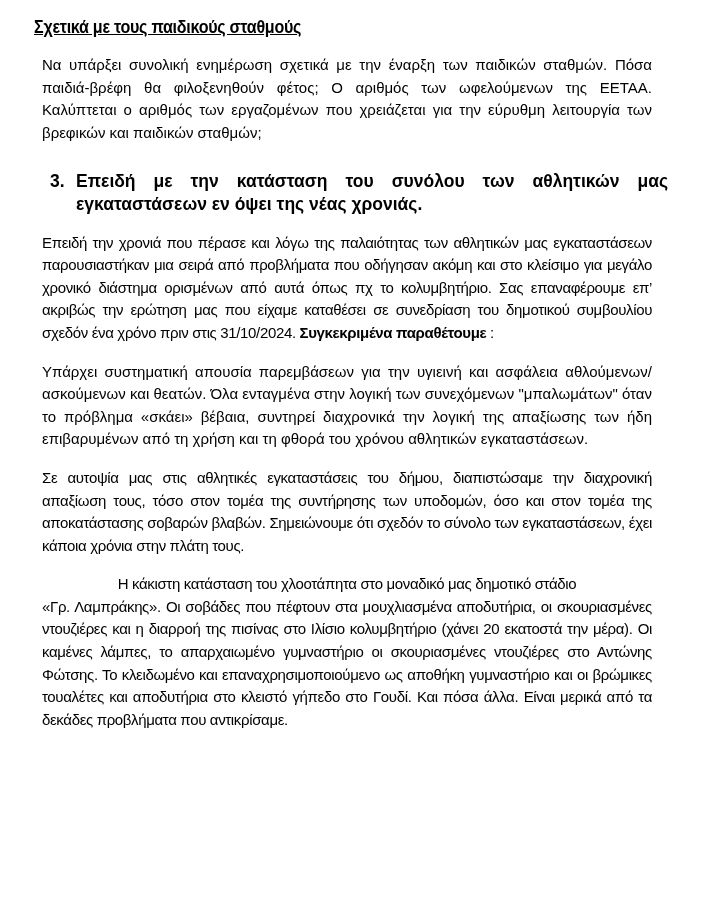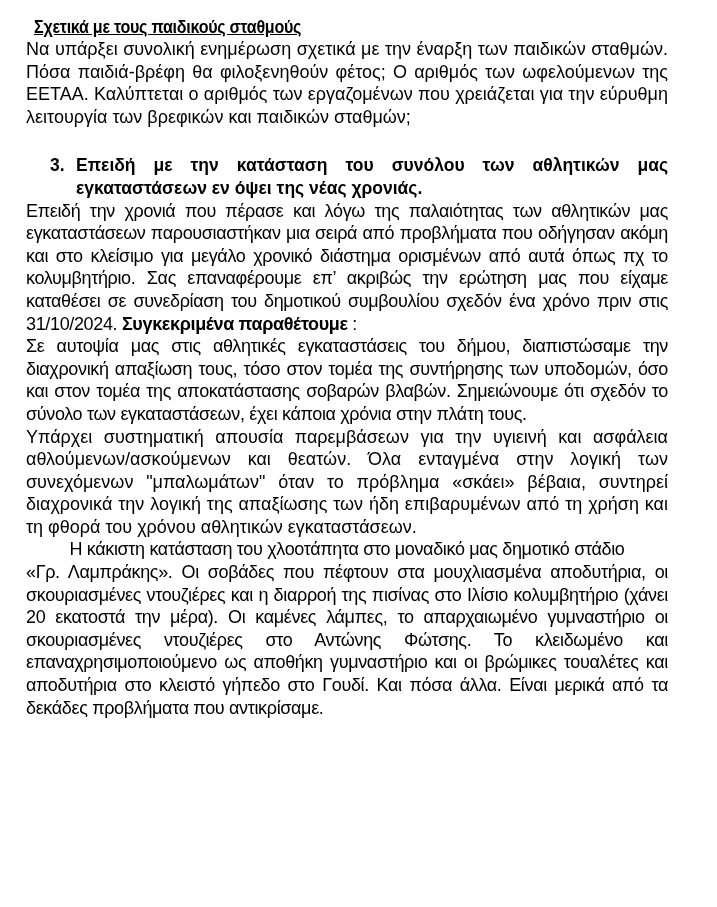--- a/index.html
+++ b/index.html
@@ -25,24 +25,24 @@
       font-size: 17.5px;
       font-weight: bold;
       text-decoration: underline;
       margin: 4px 0 0 8px;
       letter-spacing: -0.3px;
       transform: scaleX(0.92);
       transform-origin: left;
       line-height: 22px;
     }
     p.para {
-      font-size: 18px;
+      font-size: 15px;
       line-height: 22.6px;
       text-align: justify;
-      margin: 0;
+      margin: 16px;
       transform-origin: left;
     }
     .p1 { margin-top: 26px; }
     .heading {
       display: flex;
       margin-top: 26px;
       margin-left: 24px;
       font-size: 17.5px;
       font-weight: bold;
       line-height: 22.6px;
@@ -64,18 +64,18 @@
 
   <p class="para p1">Να υπάρξει συνολική ενημέρωση σχετικά με την έναρξη των παιδικών σταθμών. Πόσα παιδιά-βρέφη θα φιλοξενηθούν φέτος; Ο αριθμός των ωφελούμενων της ΕΕΤΑΑ. Καλύπτεται ο αριθμός των εργαζομένων που χρειάζεται για την εύρυθμη λειτουργία των βρεφικών και παιδικών σταθμών;</p>
 
   <div class="heading">
     <span class="num">3.</span>
     <span class="txt">Επειδή με την κατάσταση του συνόλου των αθλητικών μας εγκαταστάσεων εν όψει της νέας χρονιάς.</span>
   </div>
 
   <p class="para p2"><span>Επειδή την χρονιά που πέρασε και λόγω της παλαιότητας των αθλητικών μας εγκαταστάσεων παρουσιαστήκαν μια σειρά από προβλήματα που οδήγησαν ακόμη και στο κλείσιμο για μεγάλο χρονικό διάστημα ορισμένων από αυτά όπως πχ το κολυμβητήριο. Σας επαναφέρουμε επ’ ακριβώς την ερώτηση μας που είχαμε καταθέσει σε συνεδρίαση του δημοτικού συμβουλίου σχεδόν ένα χρόνο πριν στις 31/10/2024. </span><b>Συγκεκριμένα παραθέτουμε</b><span> :</span></p>
 
+  <p class="para p4">Υπάρχει συστηματική απουσία παρεμβάσεων για την υγιεινή και ασφάλεια αθλούμενων/ασκούμενων και θεατών. Όλα ενταγμένα στην λογική των συνεχόμενων "μπαλωμάτων" όταν το πρόβλημα «σκάει» βέβαια, συντηρεί διαχρονικά την λογική της  απαξίωσης των ήδη επιβαρυμένων από τη  χρήση και τη φθορά του χρόνου αθλητικών εγκαταστάσεων.</p>
+
   <p class="para p3">Σε αυτοψία μας στις αθλητικές εγκαταστάσεις του δήμου, διαπιστώσαμε την διαχρονική απαξίωση τους, τόσο στον τομέα της συντήρησης των υποδομών, όσο και στον τομέα  της αποκατάστασης σοβαρών βλαβών. Σημειώνουμε ότι σχεδόν το σύνολο των εγκαταστάσεων, έχει κάποια χρόνια στην πλάτη τους.</p>
-
-  <p class="para p4">Υπάρχει συστηματική απουσία παρεμβάσεων για την υγιεινή και ασφάλεια αθλούμενων/ασκούμενων και θεατών. Όλα ενταγμένα στην λογική των συνεχόμενων "μπαλωμάτων" όταν το πρόβλημα «σκάει» βέβαια, συντηρεί διαχρονικά την λογική της  απαξίωσης των ήδη επιβαρυμένων από τη  χρήση και τη φθορά του χρόνου αθλητικών εγκαταστάσεων.</p>
 
   <p class="para p5"><span class="first">Η κάκιστη κατάσταση του χλοοτάπητα στο μοναδικό μας δημοτικό στάδιο</span><span>«Γρ. Λαμπράκης». Οι σοβάδες που πέφτουν στα μουχλιασμένα  αποδυτήρια, οι σκουριασμένες ντουζιέρες και η διαρροή της πισίνας στο Ιλίσιο κολυμβητήριο (χάνει 20 εκατοστά την μέρα). Οι καμένες λάμπες, το απαρχαιωμένο γυμναστήριο οι σκουριασμένες ντουζιέρες στο Αντώνης Φώτσης. Το κλειδωμένο και επαναχρησιμοποιούμενο ως αποθήκη γυμναστήριο και οι βρώμικες τουαλέτες και αποδυτήρια στο κλειστό γήπεδο στο Γουδί. Και πόσα άλλα. Είναι μερικά από τα δεκάδες προβλήματα που αντικρίσαμε.</span></p>
 </div>
 
 </body></html>

